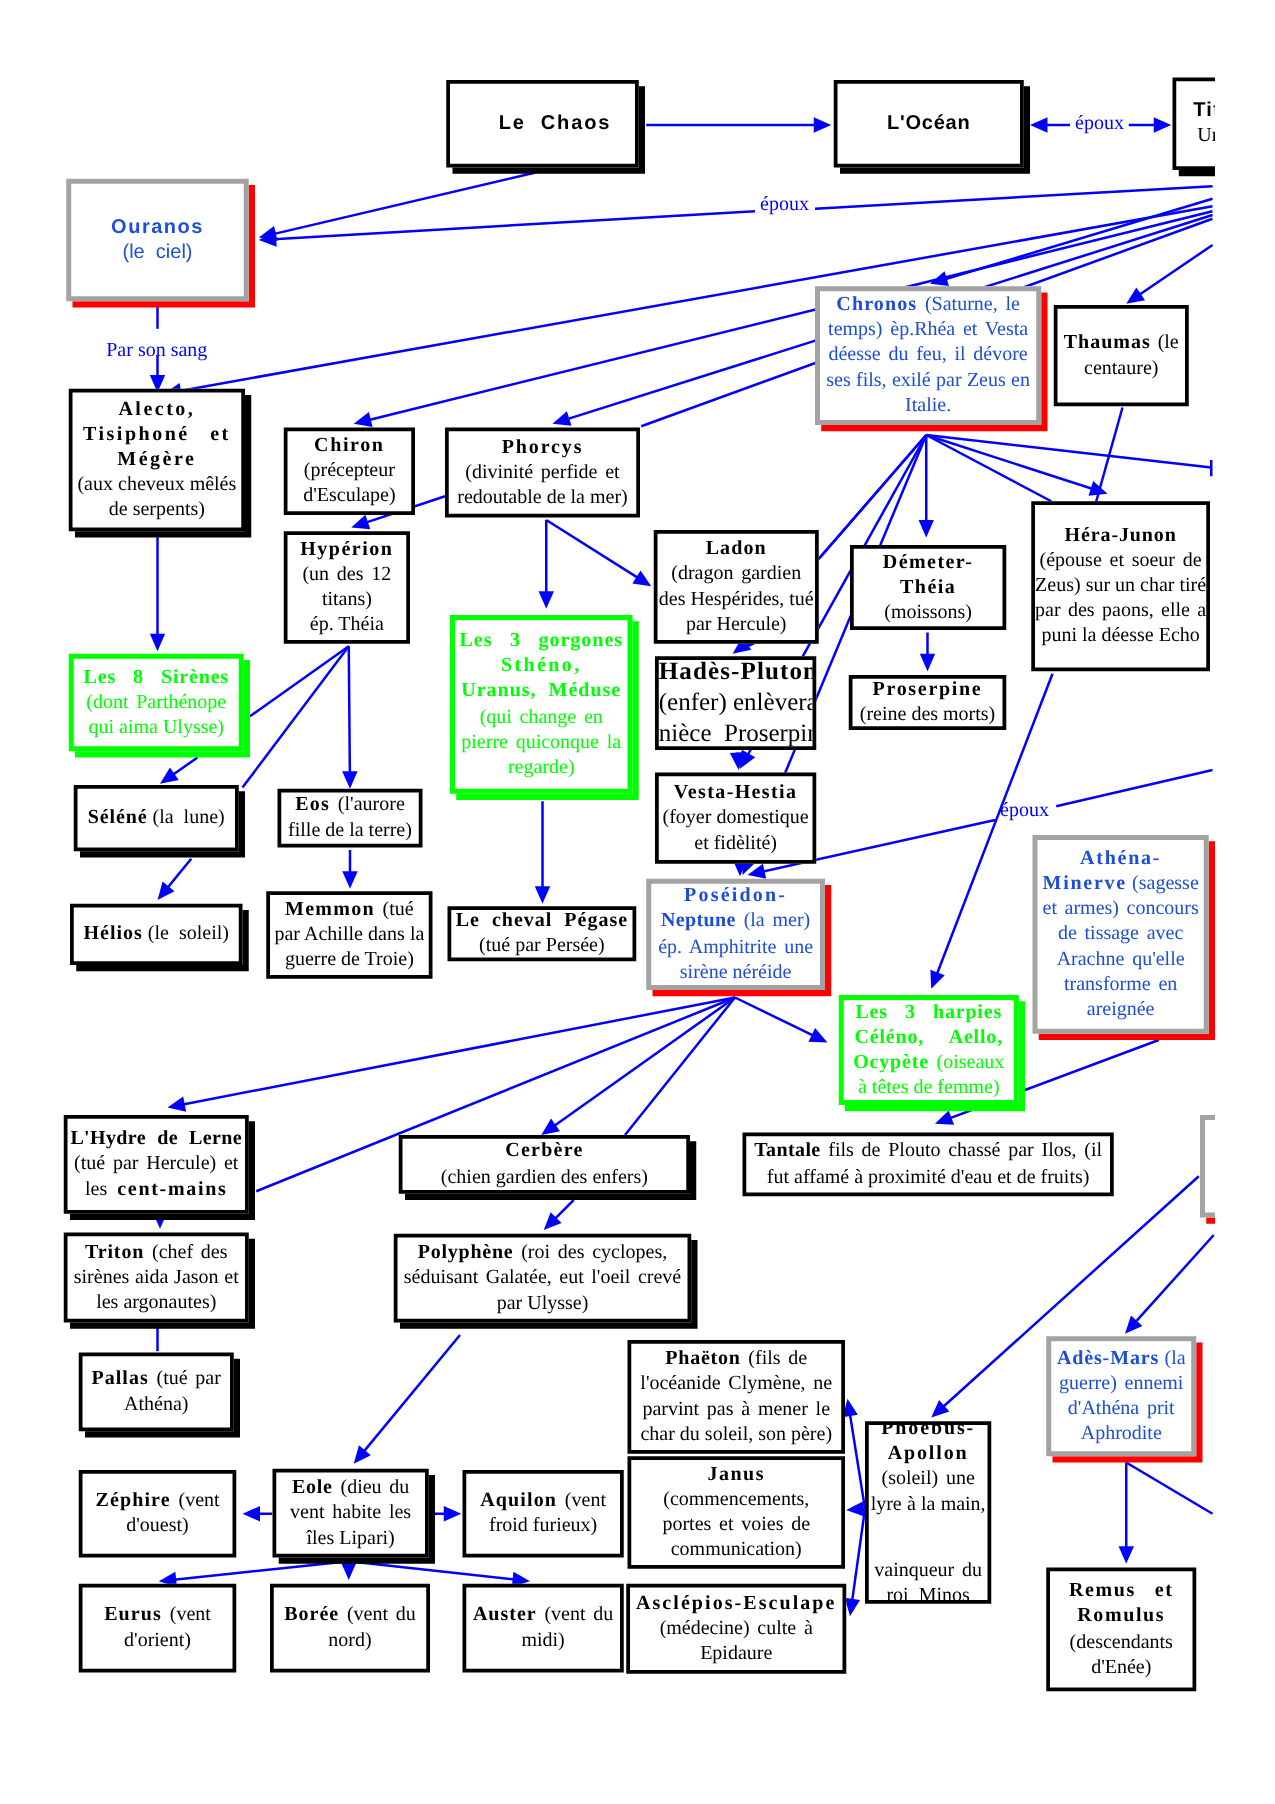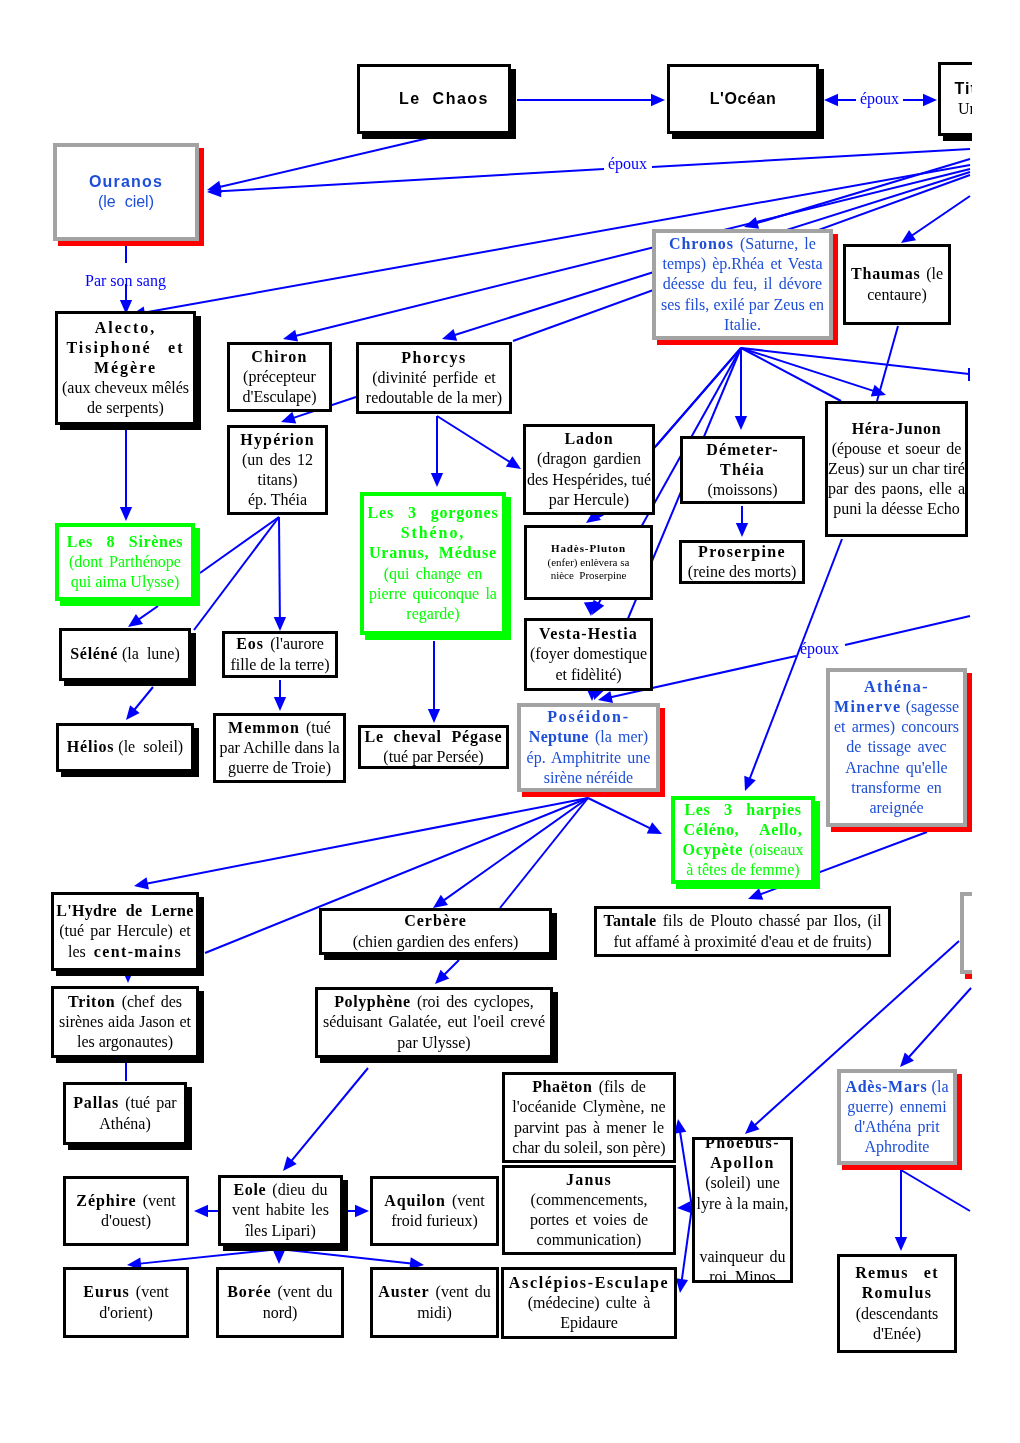--- a/index.html
+++ b/index.html
@@ -247,21 +247,21 @@
           <div class="inner serif" style="font-size: 16px; padding: 0px 5px; line-height: 1.26;">
             <div class="row" style="word-spacing: 2.2px;"><span style="font-weight: bold; letter-spacing: 0.8px;">Les  3  gorgones</span></div>
             <div class="row"><span style="font-weight: bold; letter-spacing: 1.9px;">Sthéno,</span></div>
             <div class="row"><span style="font-weight: bold; letter-spacing: 0.8px;">Uranus,  Méduse</span></div>
             <div class="row" style="word-spacing: 2.2px;"><span>(qui change en</span></div>
             <div class="row" style="word-spacing: 2.2px;"><span>pierre quiconque la</span></div>
             <div class="row"><span>regarde)</span></div>
           </div>
         </div>
         <div class="node black" title="Hadès-Pluton (enfer) enlèvera sa nièce  Proserpine" style="left: 524px; top: 525px; width: 129px; height: 75px;">
-          <div class="inner serif" style="font-size: 11px; padding: 0px 5px; line-height: 1.26;">
+          <div class="inner serif" style="font-size: 20px; padding: 0px 5px; line-height: 1.26;">
             <div class="row"><span style="font-weight: bold; letter-spacing: 0.9px;">Hadès-Pluton</span></div>
             <div class="row"><span>(enfer) enlèvera sa</span></div>
             <div class="row"><span>nièce  Proserpine</span></div>
           </div>
         </div>
         <div class="node black" title="Proserpine (reine des morts)" style="left: 679px; top: 540px; width: 126px; height: 44px;">
           <div class="inner serif" style="font-size: 16px; padding: 0px 5px; line-height: 1.26;">
             <div class="row"><span style="font-weight: bold; letter-spacing: 1.35px;">Proserpine</span></div>
             <div class="row"><span>(reine des morts)</span></div>
           </div>

